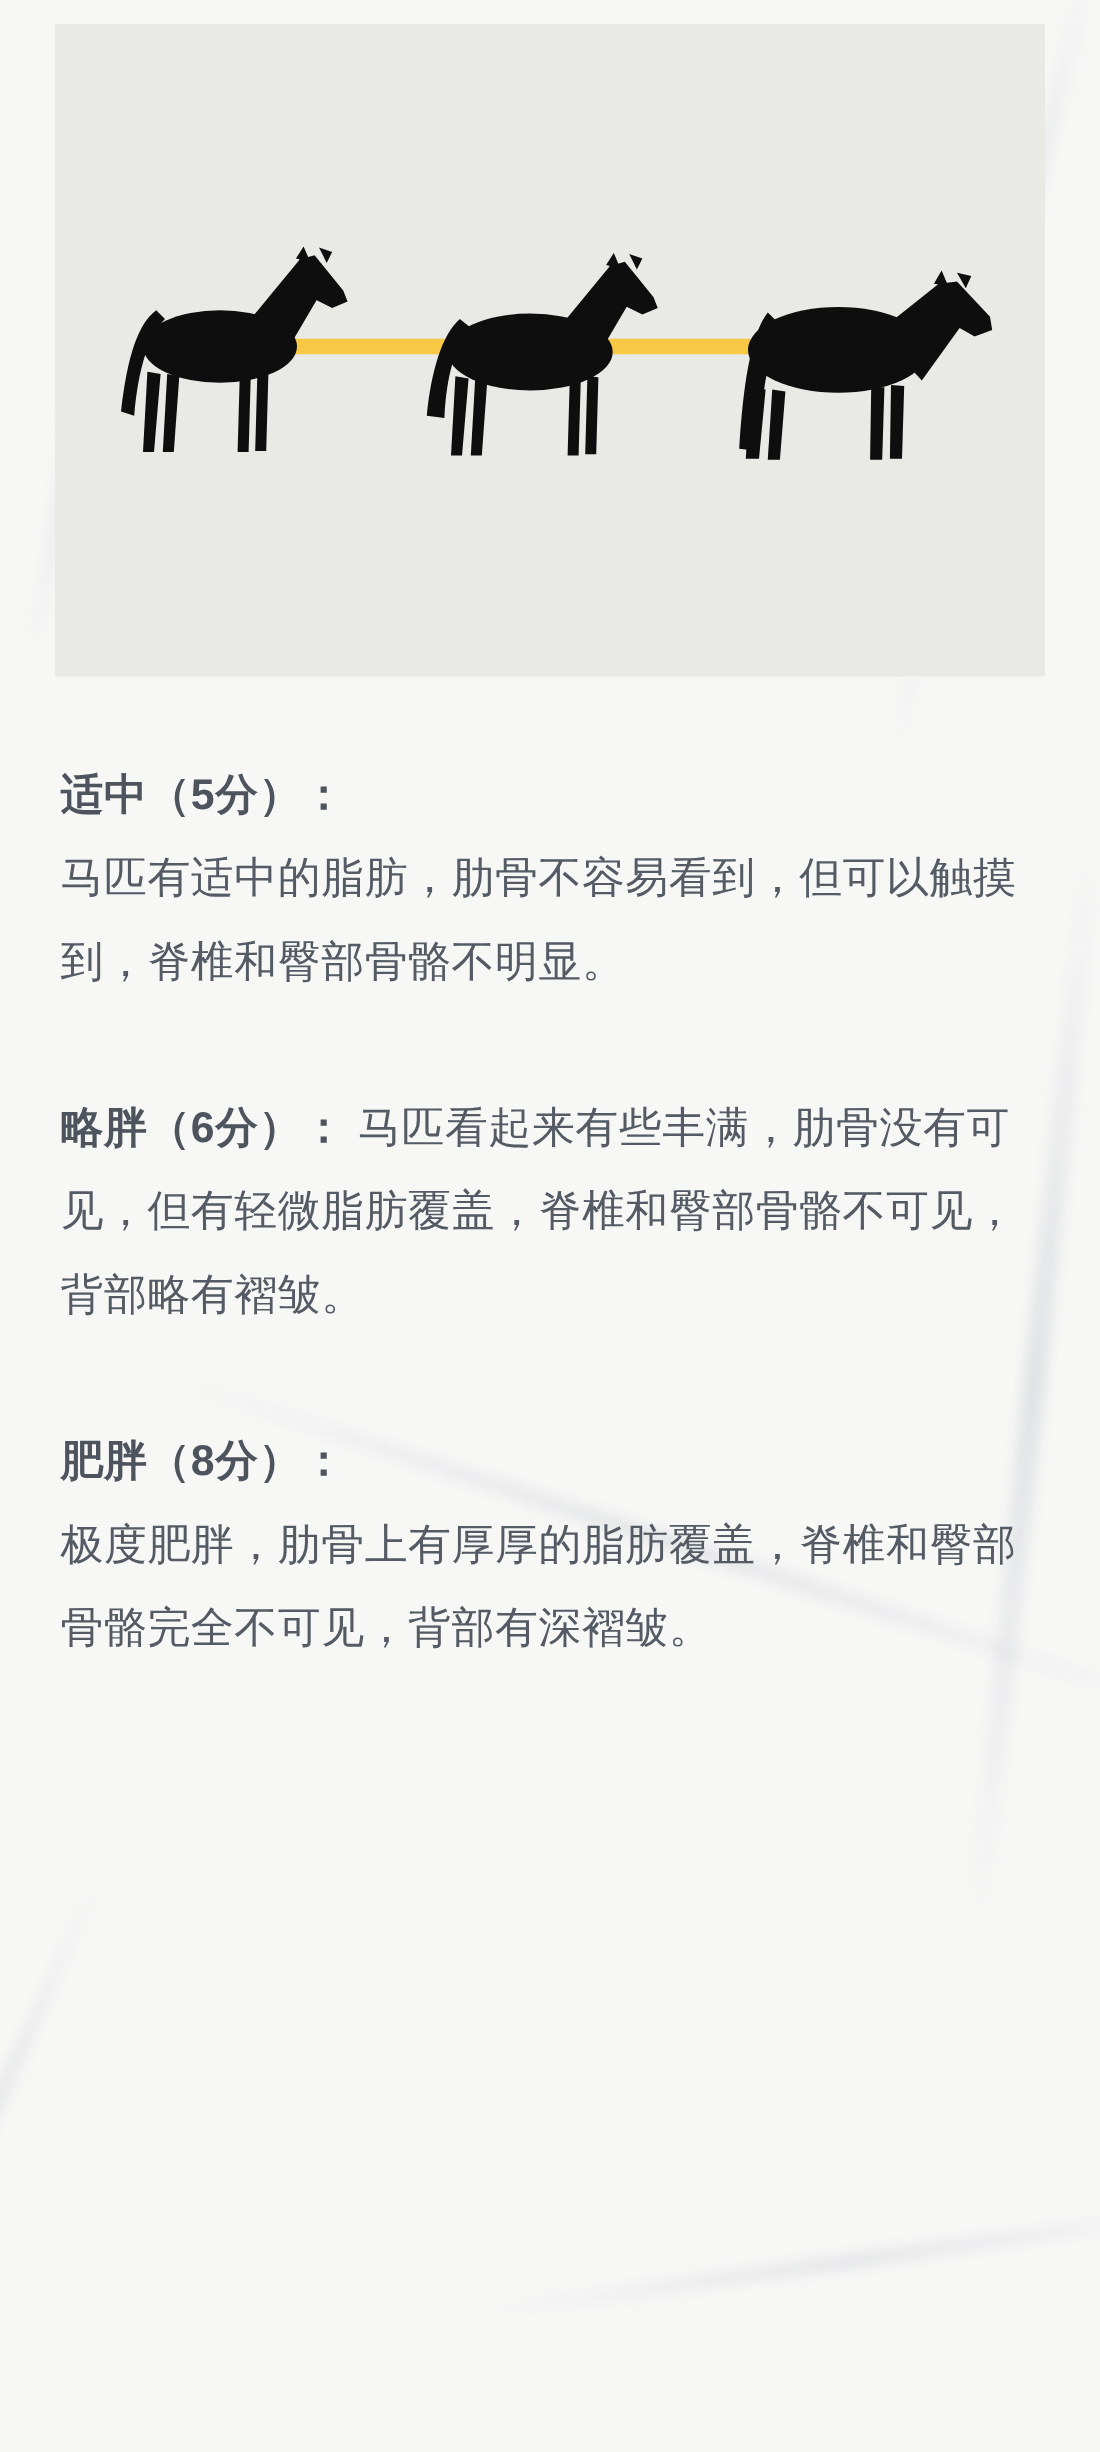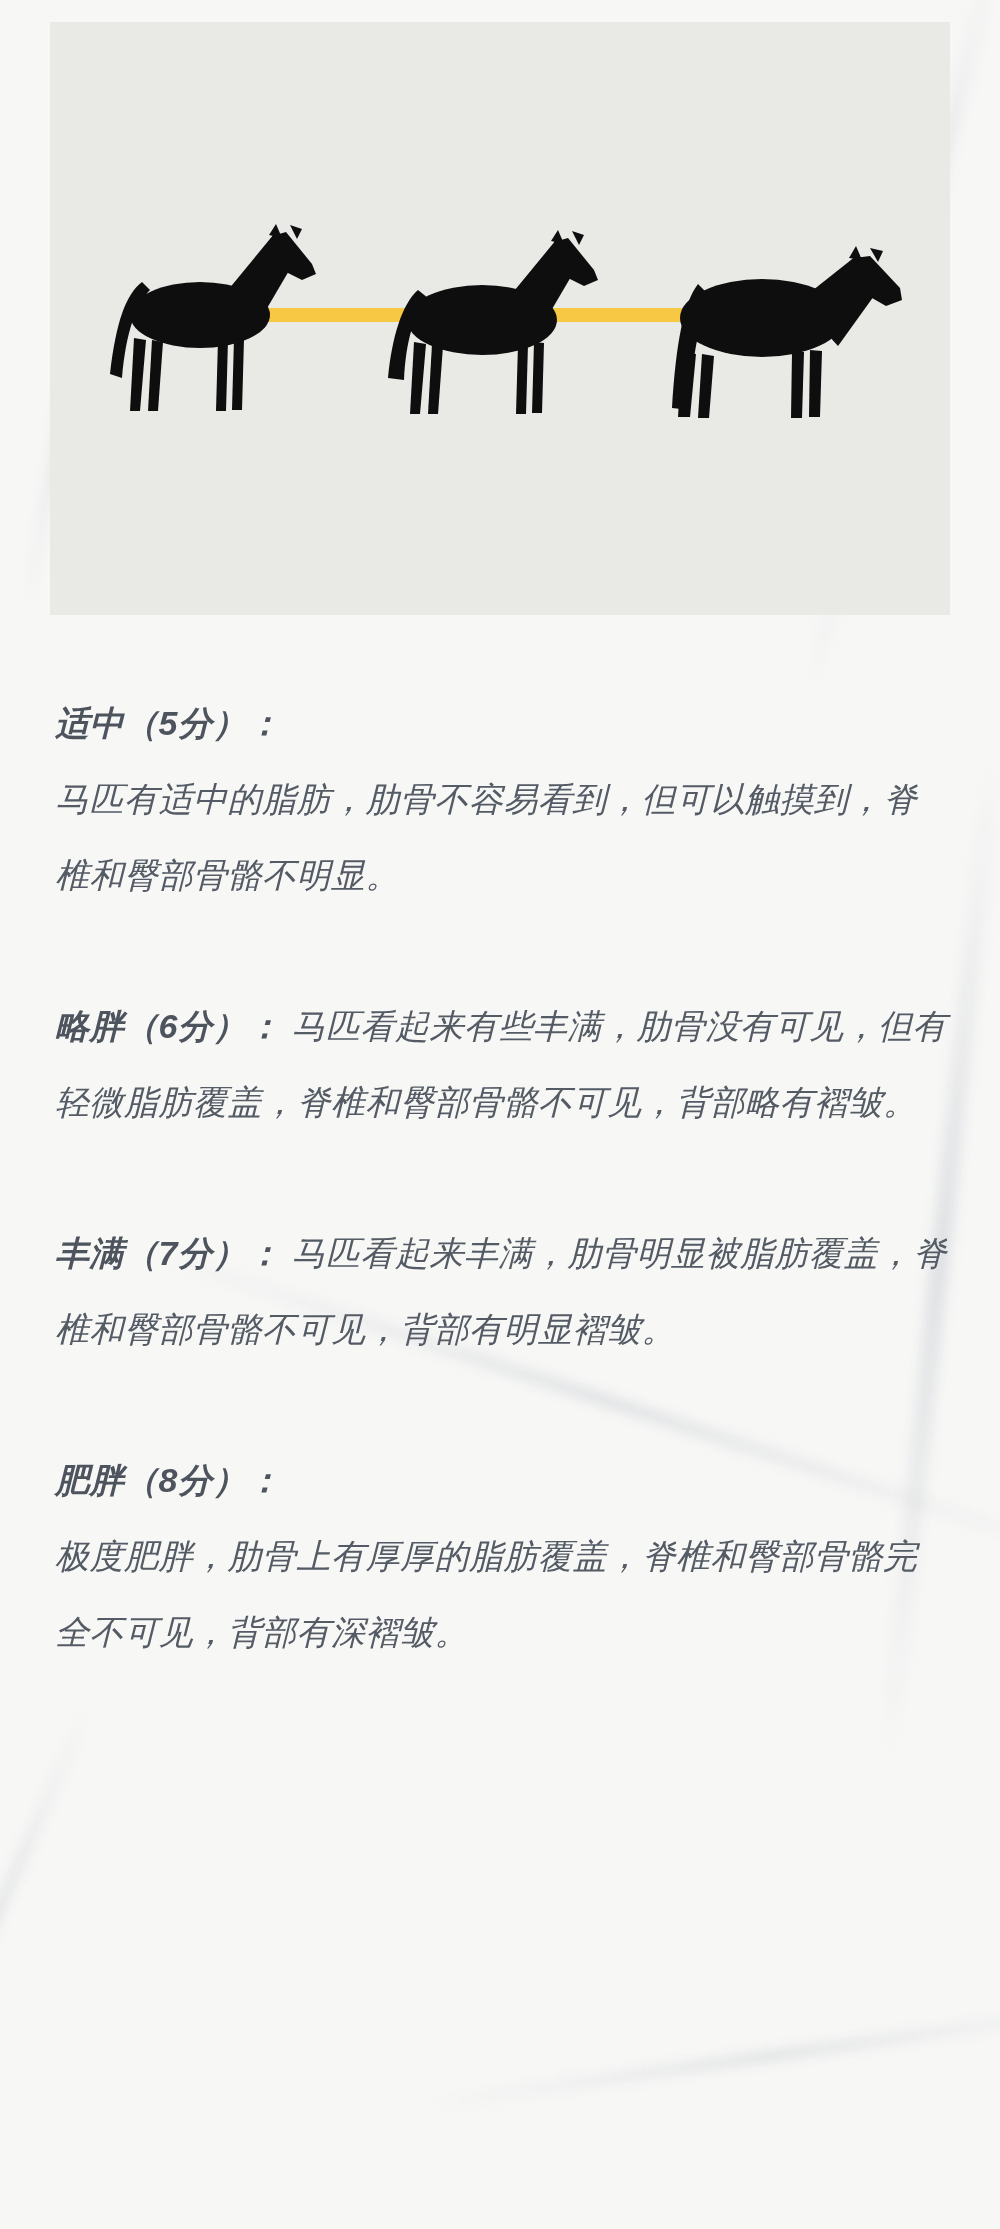--- a/index.html
+++ b/index.html
@@ -27,25 +27,24 @@
     background:#e9e9e6;
   }
   .hero-panel svg{display:block;}
 
   .content{
     position:absolute;left:55px;top:685px;width:892px;
     color:#545b64;
   }
   .content p{
     margin:0 0 75px 0;
-    font-size:34px;
+    font-size:39px;
     line-height:76px;
     letter-spacing:0.5px;
     word-break:break-all;
-    font-style:italic;
   }
   .content .h{font-weight:700;color:#4d545d;}
   .content .h.block{display:block;}
 </style>
 </head>
 <body>
 
 <div class="vein v vein1"></div>
 <div class="vein h vein2"></div>
 <div class="vein v vein3"></div>
@@ -102,20 +101,16 @@
 <div class="content">
   <p>
     <span class="h block">适中（5分）：</span>
     <span class="b">马匹有适中的脂肪，肋骨不容易看到，但可以触摸到，脊椎和臀部骨骼不明显。</span>
   </p>
   <p>
     <span class="h">略胖（6分）：</span>
     <span class="b">马匹看起来有些丰满，肋骨没有可见，但有轻微脂肪覆盖，脊椎和臀部骨骼不可见，背部略有褶皱。</span>
   </p>
   <p>
-    <span class="h">丰满（7分）：</span>
-    <span class="b">马匹看起来丰满，肋骨明显被脂肪覆盖，脊椎和臀部骨骼不可见，背部有明显褶皱。</span>
-  </p>
-  <p>
     <span class="h block">肥胖（8分）：</span>
     <span class="b">极度肥胖，肋骨上有厚厚的脂肪覆盖，脊椎和臀部骨骼完全不可见，背部有深褶皱。</span>
   </p>
 </div>
 
 </body></html>

